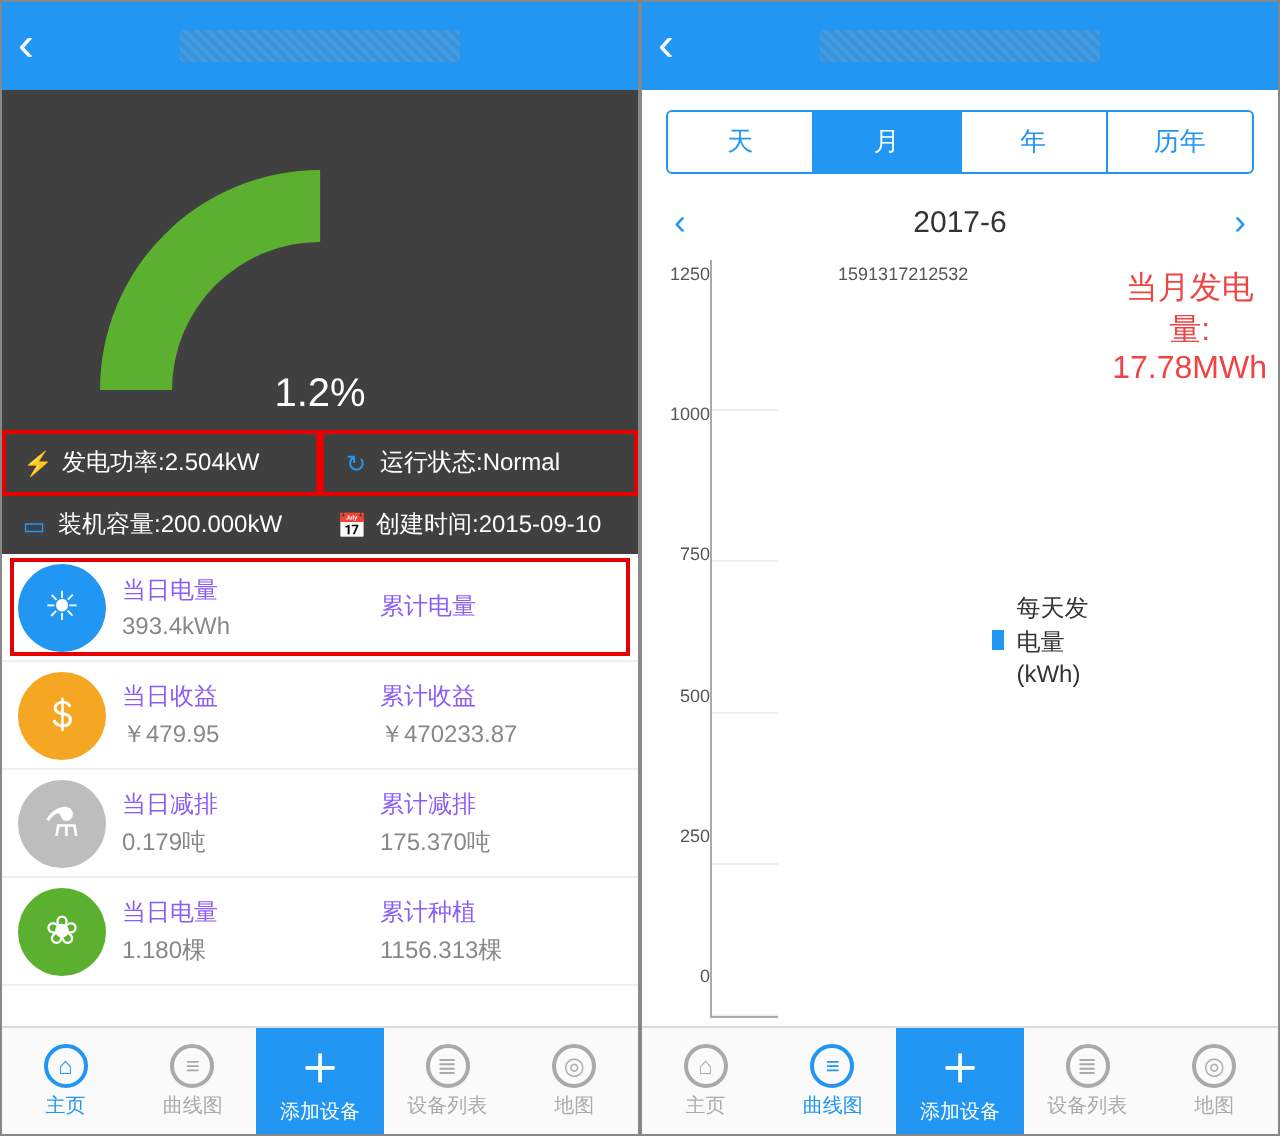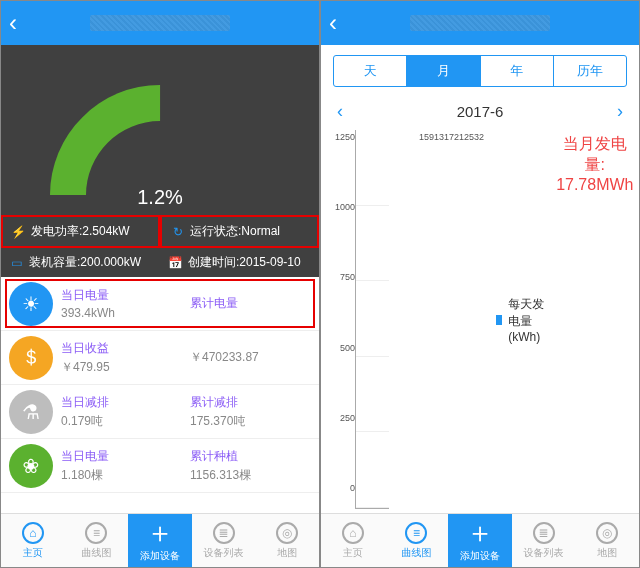--- a/index.html
+++ b/index.html
@@ -99,20 +99,21 @@
   </div>
       </div>
       <div class="stat-row">
         <div class="stat-ic" style="background:#f5a623">＄</div>
   <div class="stat-cells">
     <div class="stat-cell">
             <div class="stat-t">当日收益</div>
             <div class="stat-v">￥479.95</div>
           </div>
     <div class="stat-cell">
+            <div class="stat-t">累计收益</div>
             <div class="stat-v">￥470233.87</div>
           </div>
   </div>
       </div>
       <div class="stat-row">
         <div class="stat-ic" style="background:#bdbdbd">⚗</div>
   <div class="stat-cells">
     <div class="stat-cell">
             <div class="stat-t">当日减排</div>
             <div class="stat-v">0.179吨</div>

